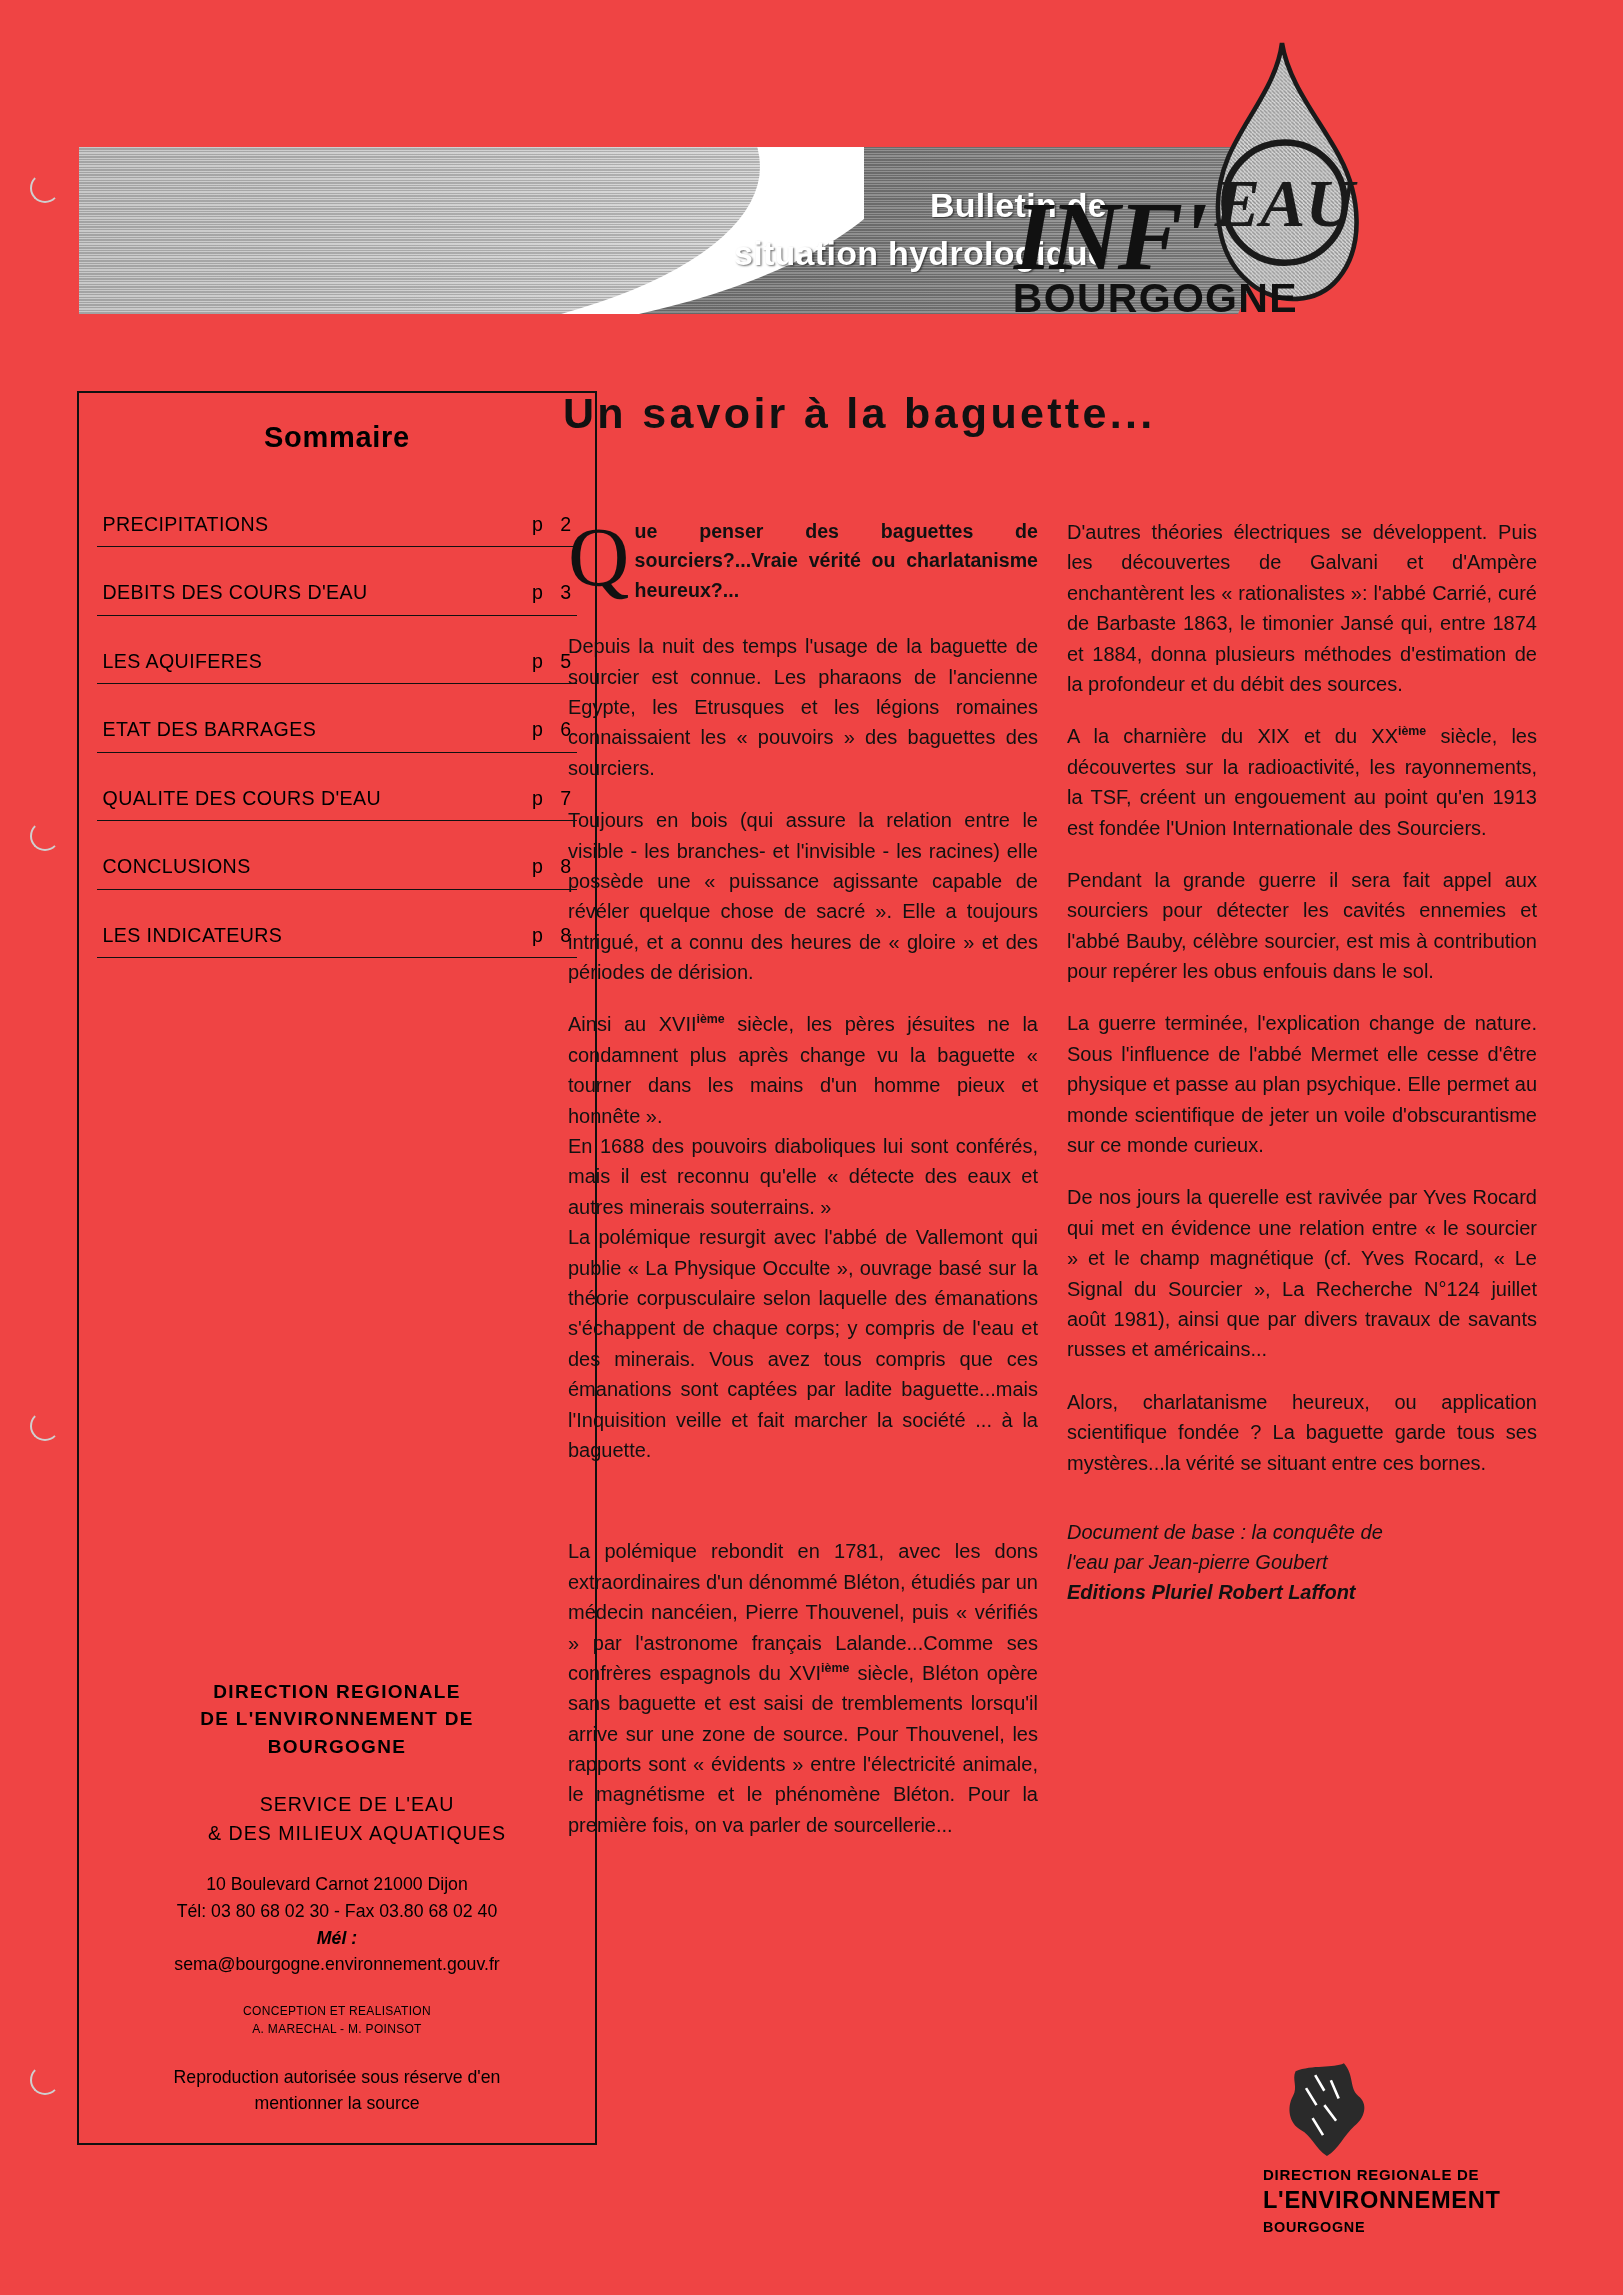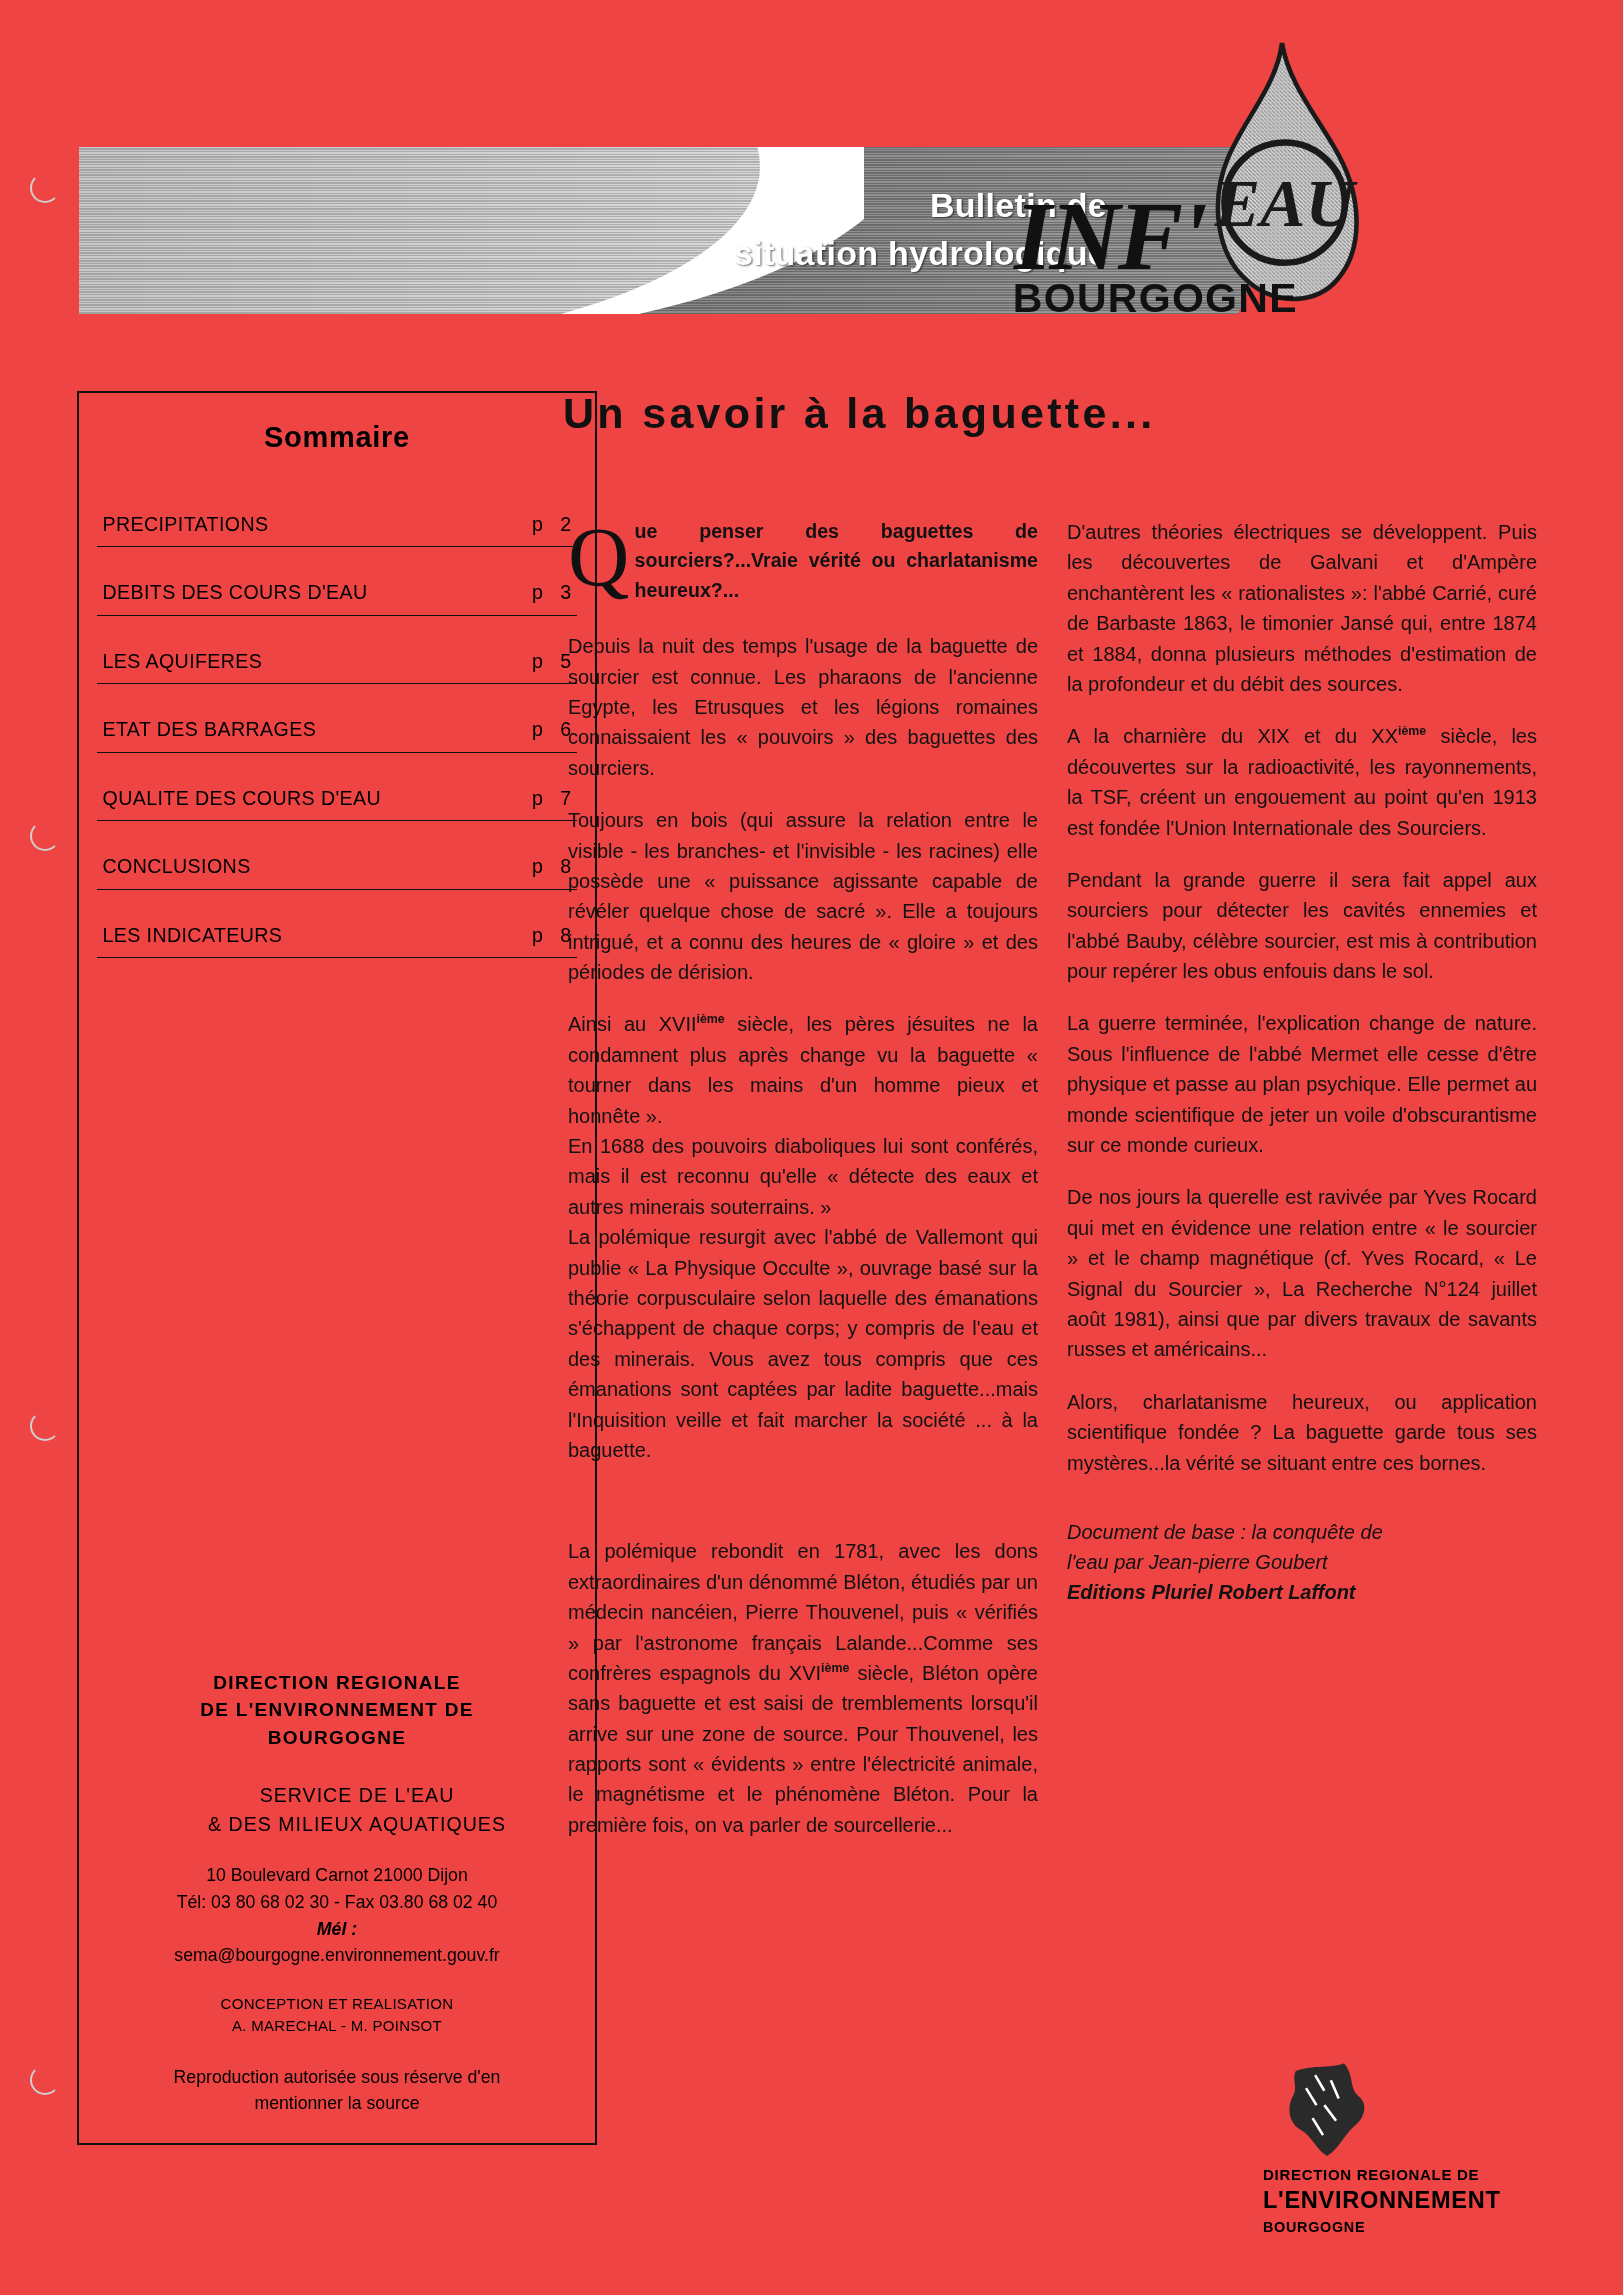--- a/index.html
+++ b/index.html
@@ -207,21 +207,21 @@
     margin-top: 23.6px;
     font-size: 17.7px;
     line-height: 1.52;
   }
   .mel {
     font-style: italic;
     font-weight: bold;
   }
   .conception {
     margin-top: 23.6px;
-    font-size: 15px;
+    font-size: 12px;
     line-height: 1.5;
     letter-spacing: 0.3px;
   }
   .repro {
     margin-top: 26px;
     font-size: 17.7px;
     line-height: 1.5;
   }
 
   

